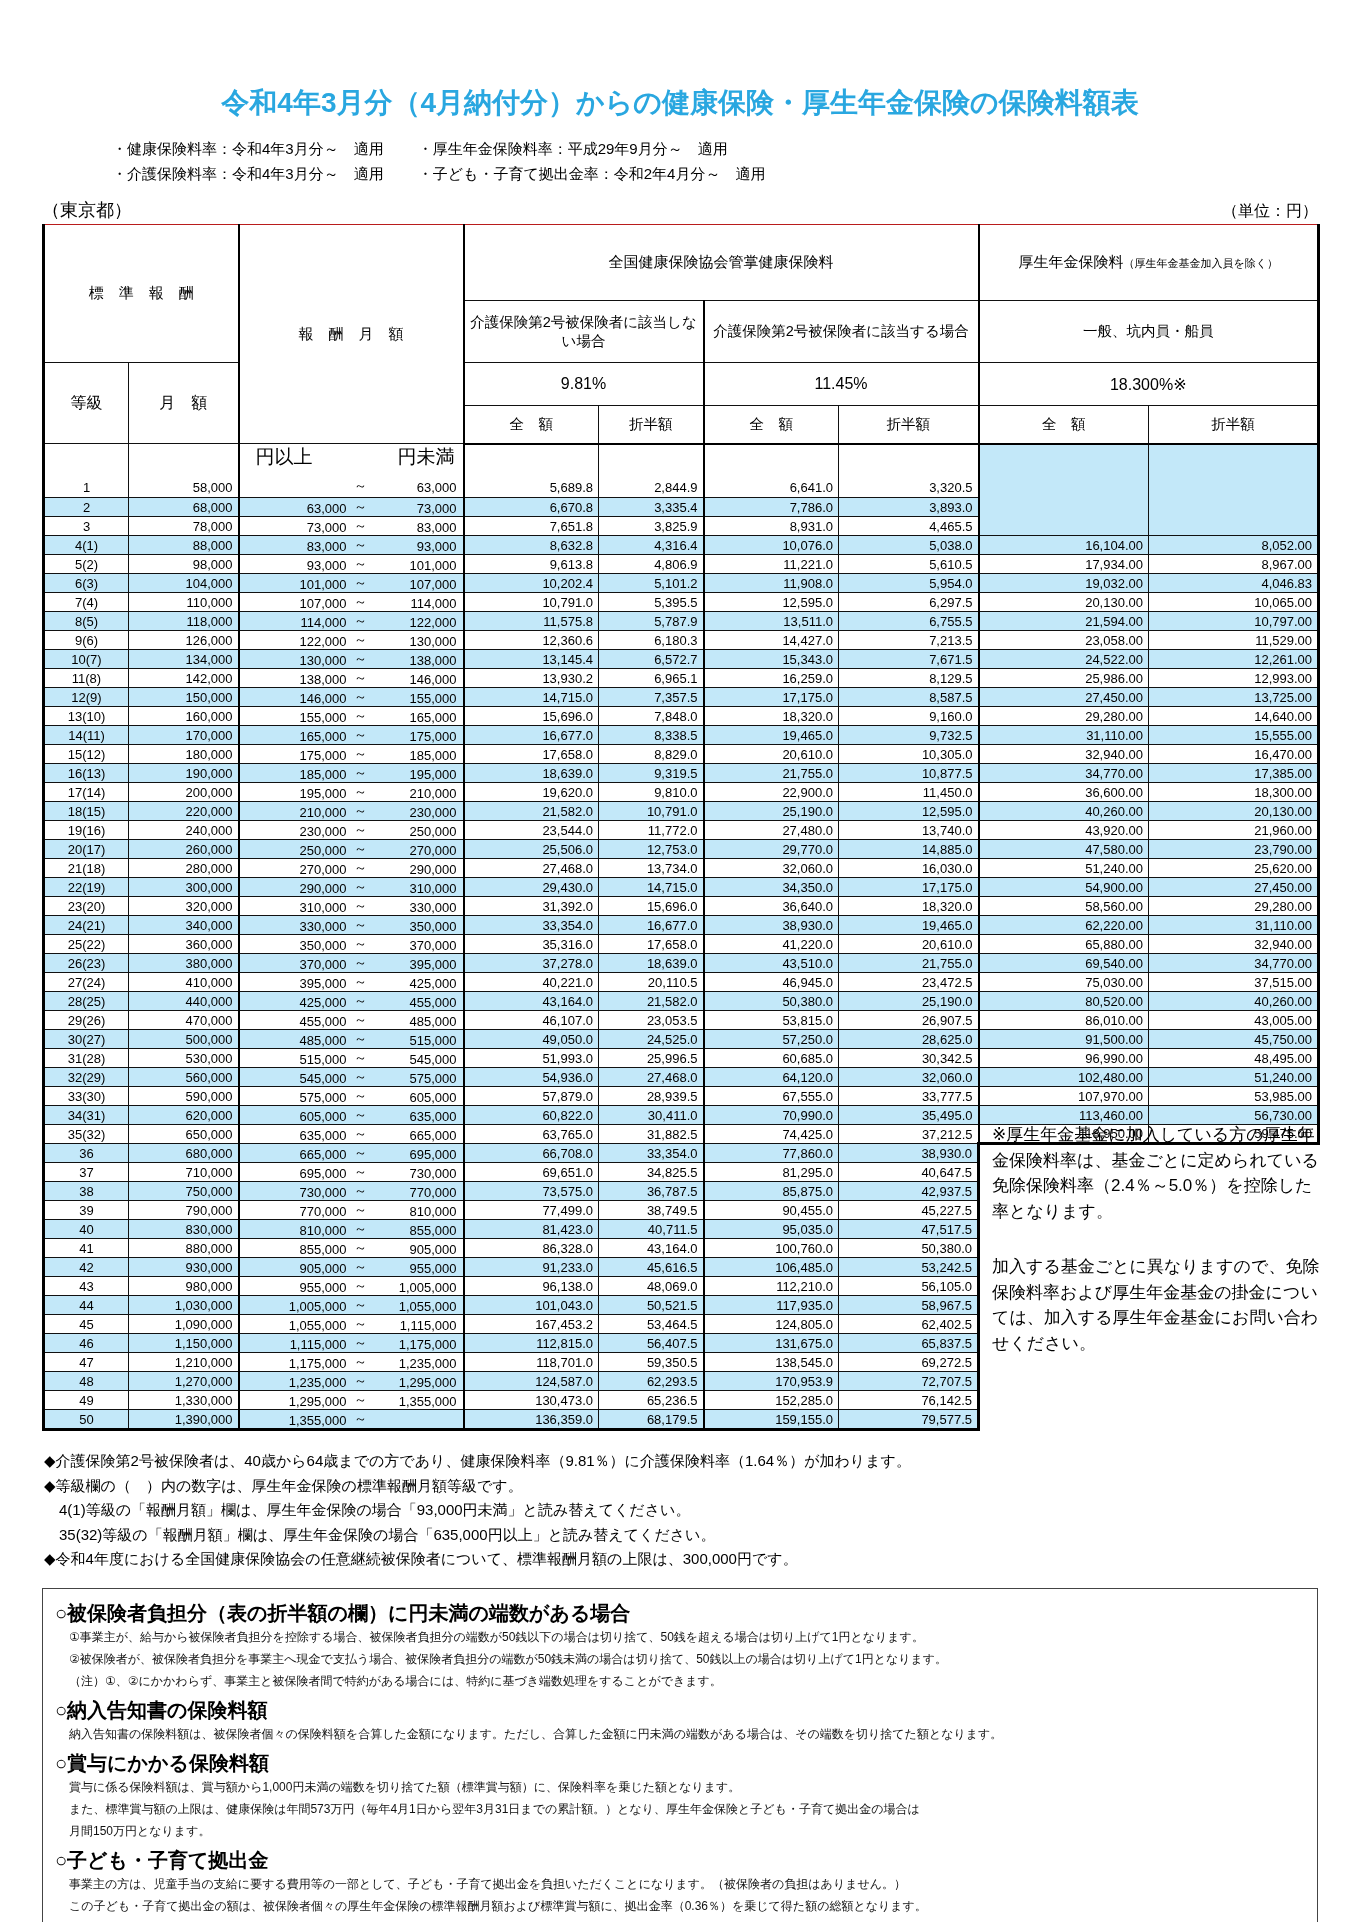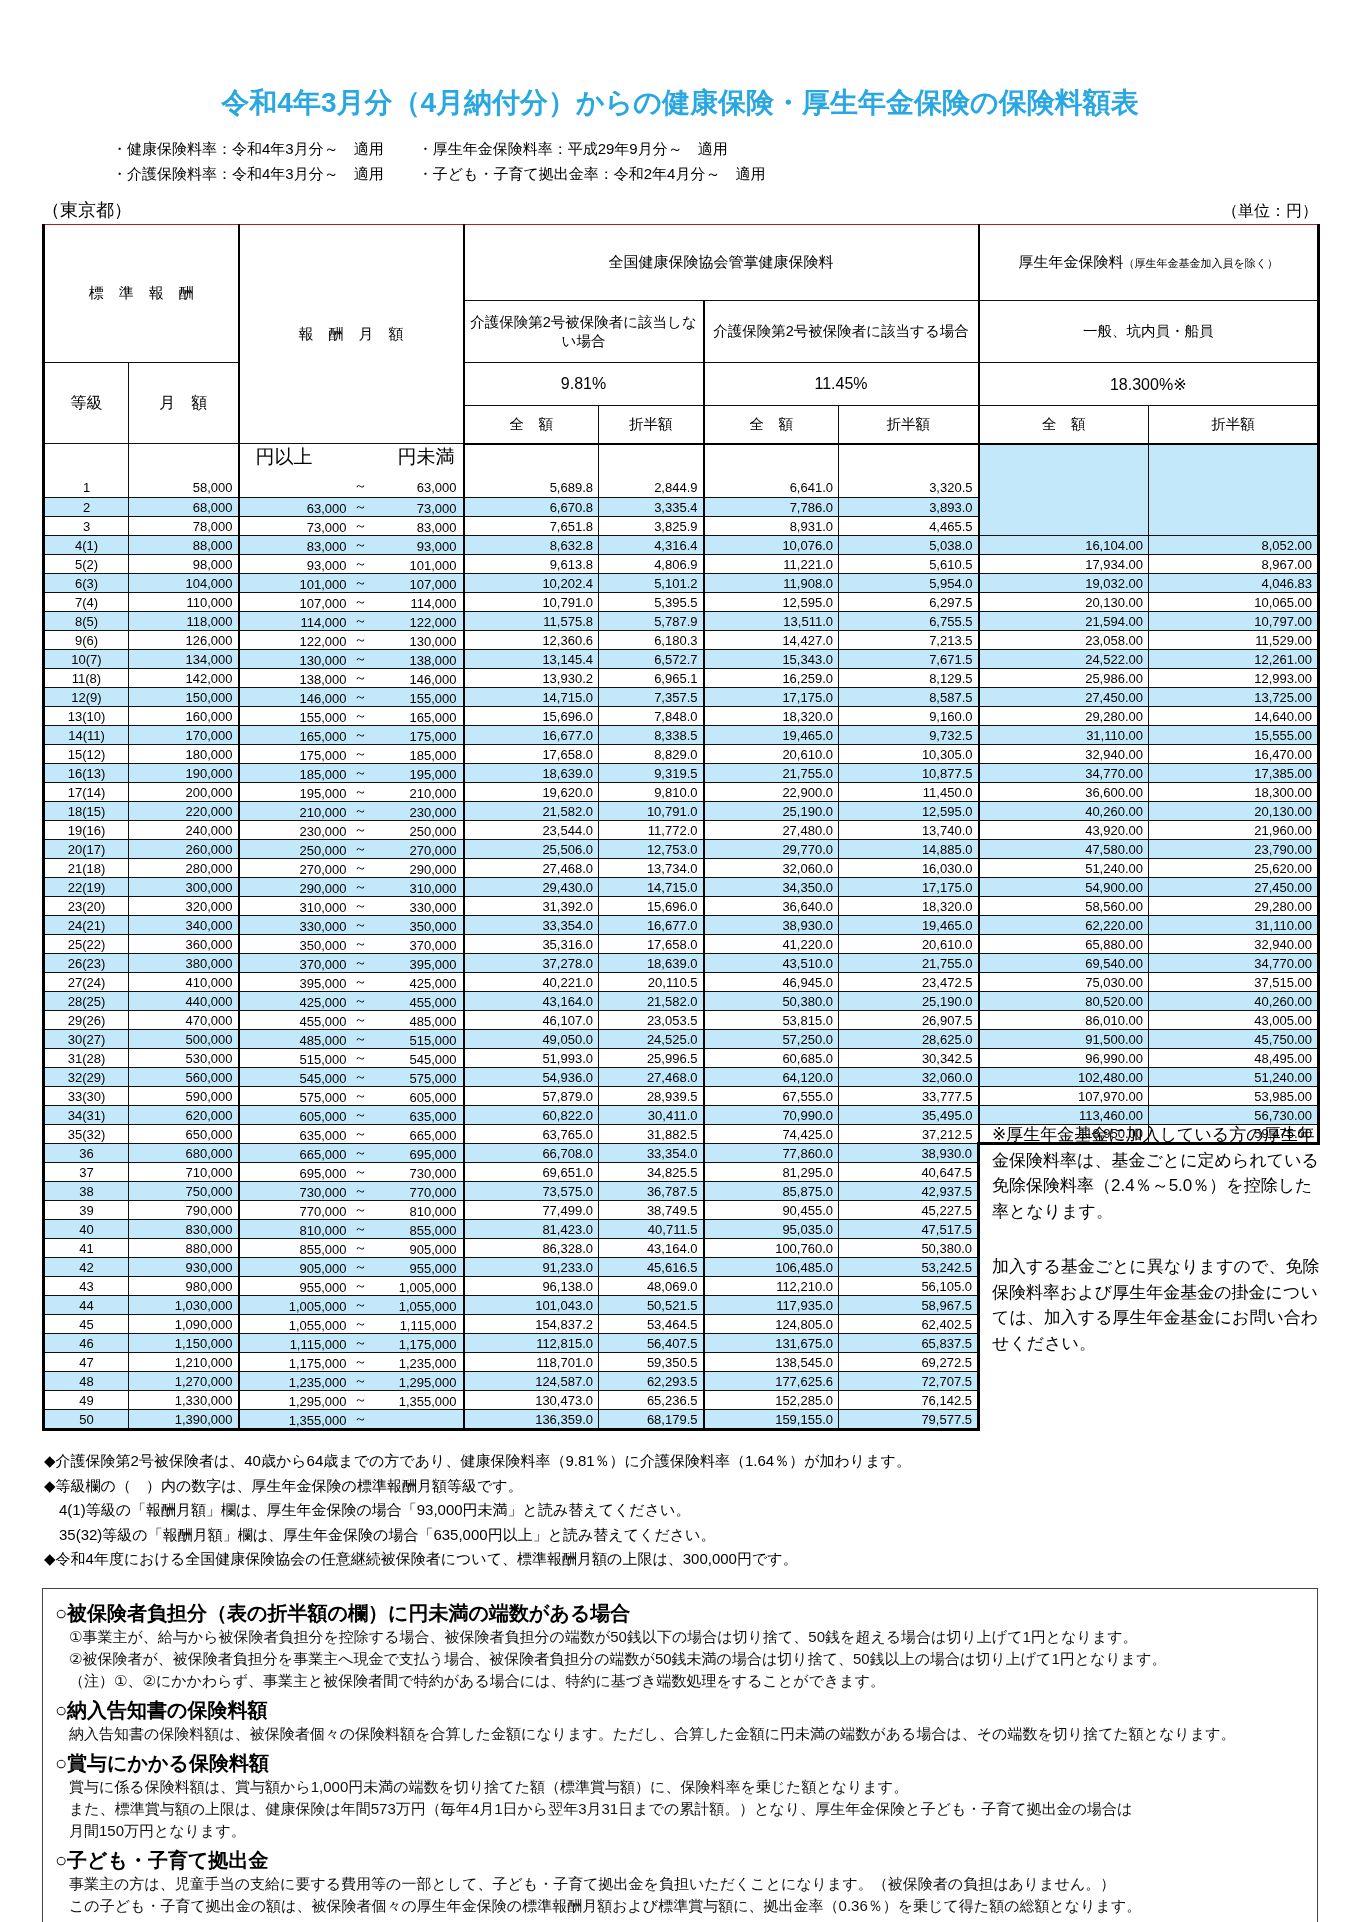--- a/index.html
+++ b/index.html
@@ -43,21 +43,21 @@
   .rtilde { width:28px; text-align:center; }
   .rto { width:88px; text-align:right; padding-right:6px; }
 
   .side-note { position:absolute; left:950px; top:898px; width:335px; font-size:17px; line-height:25.5px; }
   .side-note p + p { margin-top:30px; }
 
   .footnotes { margin:18px 0 0 44px; font-size:15px; line-height:24.5px; }
   .bottom-box { margin:16px 42px 0 42px; border:1.5px solid #444; padding:6px 12px 10px 12px; }
   .box-section { margin-top:6px; }
   .box-heading { font-size:20px; font-weight:bold; line-height:25px; }
-  .box-line { font-size:15px; line-height:22px; padding-left:14px; color:#111; }
+  .box-line { font-size:12px; line-height:22px; padding-left:14px; color:#111; }
 </style>
 </head>
 <body>
 
 <div class="page">
 
   <div class="title">令和4年3月分（4月納付分）からの健康保険・厚生年金保険の保険料額表</div>
 
   <div class="meta">
     <div class="col">
@@ -868,21 +868,21 @@
           <tr>
             <td class="c-grade b-left">45</td>
             <td class="c-num">1,090,000</td>
             <td class="c-range g-left">
               <div class="range-line">
                 <span class="rfrom">1,055,000</span>
                 <span class="rtilde">～</span>
                 <span class="rto">1,115,000</span>
               </div>
             </td>
-            <td class="c-num g-left">154,837.2</td>
+            <td class="c-num g-left">167,453.2</td>
             <td class="c-num">53,464.5</td>
             <td class="c-num g-left">124,805.0</td>
             <td class="c-num edge-right">62,402.5</td>
             <td class="ghost"></td>
             <td class="ghost"></td>
           </tr>
           <tr class="stripe">
             <td class="c-grade b-left">46</td>
             <td class="c-num">1,150,000</td>
             <td class="c-range g-left">
@@ -921,21 +921,21 @@
             <td class="c-num">1,270,000</td>
             <td class="c-range g-left">
               <div class="range-line">
                 <span class="rfrom">1,235,000</span>
                 <span class="rtilde">～</span>
                 <span class="rto">1,295,000</span>
               </div>
             </td>
             <td class="c-num g-left">124,587.0</td>
             <td class="c-num">62,293.5</td>
-            <td class="c-num g-left">177,625.6</td>
+            <td class="c-num g-left">170,953.9</td>
             <td class="c-num edge-right">72,707.5</td>
             <td class="ghost"></td>
             <td class="ghost"></td>
           </tr>
           <tr>
             <td class="c-grade b-left">49</td>
             <td class="c-num">1,330,000</td>
             <td class="c-range g-left">
               <div class="range-line">
                 <span class="rfrom">1,295,000</span>

